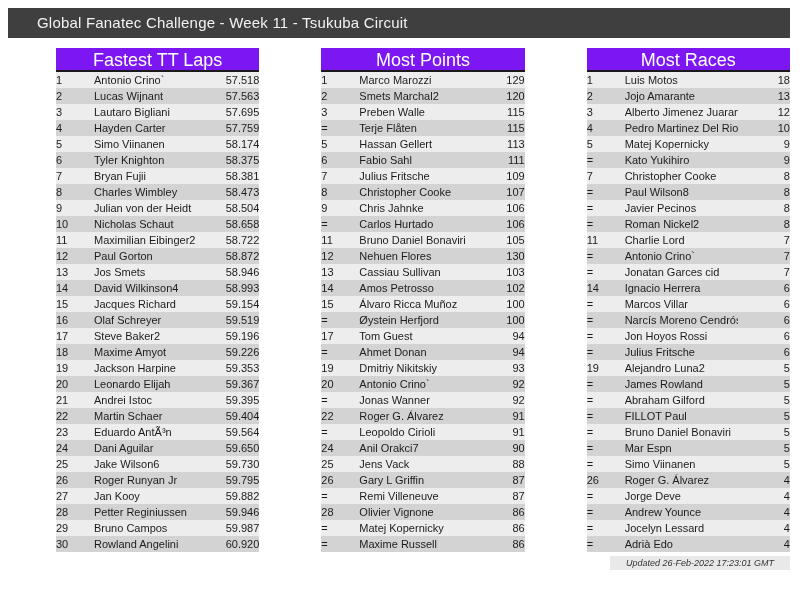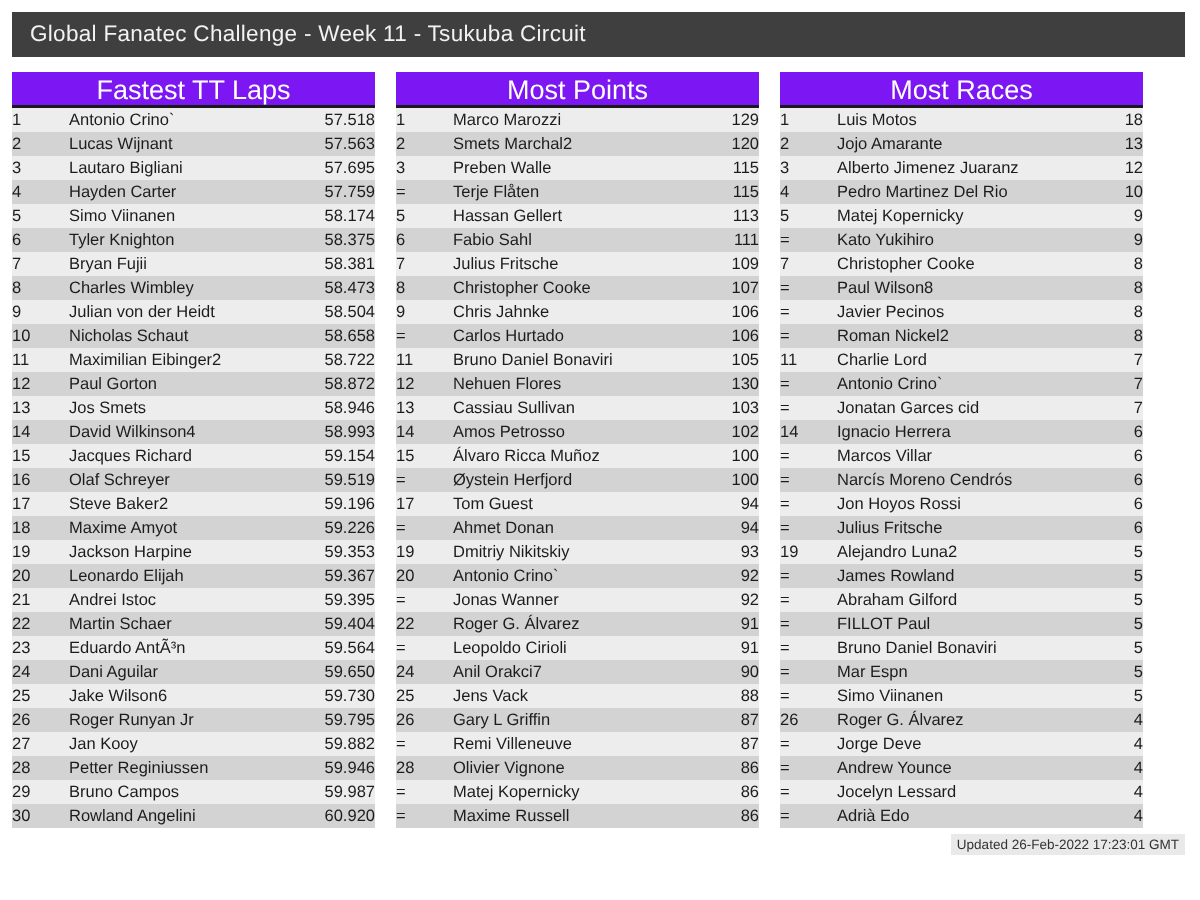--- a/index.html
+++ b/index.html
@@ -11,32 +11,33 @@
     overflow: hidden;
   }
   .title-bar {
     position: absolute;
     left: 8px; top: 8px;
     width: 782px; height: 30px;
     background: #3f3f3f;
     color: #f2f2f2;
     font-size: 15px;
     line-height: 30px;
-    padding-left: 12px;
+    padding-left: 29px;
     letter-spacing: 0.2px;
   }
   .boards {
     position: absolute;
     left: 8px; top: 48px;
     width: 782px;
     display: flex;
     gap: 14px;
   }
   .board {
     width: 242px;
+    margin-left: 48px;
   }
   .board-header {
     height: 24px;
     background: #7c16f2;
     color: #ffffff;
     text-align: center;
     font-size: 18px;
     line-height: 24px;
     border-bottom: 2px solid #1a1a1a;
   }
@@ -59,21 +60,22 @@
   td.rank  { width: 38px; padding-left: 9px; }
   td.name  { }
   td.value { width: 52px; text-align: right; padding-right: 8px; }
   .footer-note {
     position: absolute;
     right: 10px; top: 556px;
     background: #e9e9e9;
     color: #333333;
     font-size: 9px;
     line-height: 12px;
-    padding: 1px 4px;
+    padding: 1px 16px;
+    font-style: italic;
   }
 </style>
 </head>
 <body>
 
 <div class="title-bar">Global Fanatec Challenge - Week 11 - Tsukuba Circuit</div>
 
 <div class="boards">
   <section class="board">
     <div class="board-header">Fastest TT Laps</div>

